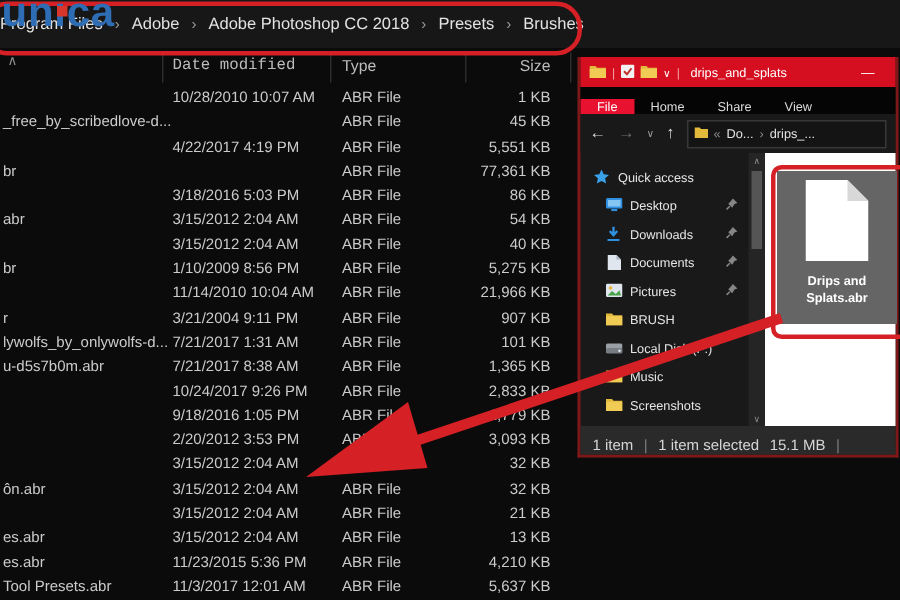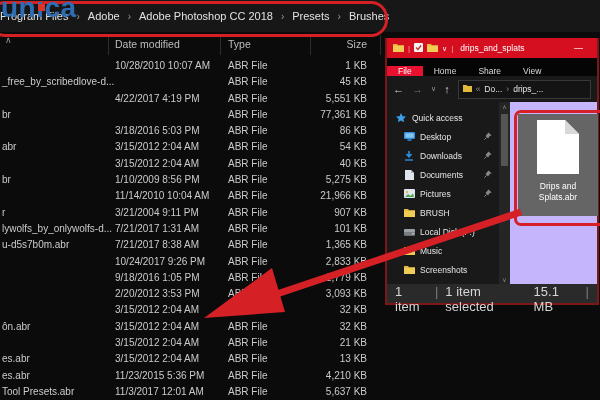--- a/index.html
+++ b/index.html
@@ -12,21 +12,21 @@
   .crumbs{display:flex;align-items:center;gap:8px;font-size:11px;color:#e2e2e2;white-space:nowrap;}
   .crumb-sep{color:#9a9a9a;font-size:10px;}
   .oval{position:absolute;left:-12px;top:1px;width:394px;height:30px;border:3px solid var(--annotation-red,#d52026);
         border-radius:17px;z-index:30;pointer-events:none;}
   .logo{position:absolute;left:1px;top:-8px;font-size:28px;font-weight:bold;letter-spacing:.5px;
         color:var(--logo-blue,#2e6db4);z-index:40;}
   .logo-dot{position:absolute;left:38px;top:4px;width:7px;height:7px;background:var(--logo-dot-red,#d8352c);z-index:41;}
 
   .hdr-sort{position:absolute;left:5px;top:35px;font-size:9px;color:#8f8f8f;z-index:2;}
   .hdr{position:absolute;top:38px;font-size:10.5px;color:#bdbdbd;}
-  .hdr-date{left:115px;} .hdr-type{left:228px;}
+  .hdr-date{left:115px;font-family:Liberation Mono, monospace;} .hdr-type{left:228px;}
   .hdr-size{left:290px;width:77px;text-align:right;}
   .vsep{position:absolute;top:35px;height:20px;width:1px;background:#2c2c2c;}
 
   .rows{position:absolute;left:0;top:58px;width:385px;}
   .row{position:relative;height:16.3px;font-size:10px;color:#cbcbcb;}
   .row span{position:absolute;top:2px;white-space:nowrap;}
   .c-name{left:2px;} .c-date{left:115px;} .c-type{left:228px;}
   .c-size{left:280px;width:87px;text-align:right;}
 
   
@@ -51,27 +51,27 @@
   .m-body{flex:1;display:flex;min-height:0;}
   .m-side{width:112px;flex:0 0 112px;padding-top:6px;box-sizing:border-box;overflow:hidden;}
   .s-item{height:19px;display:flex;align-items:center;gap:5px;padding-left:16px;font-size:8.5px;color:#e6e6e6;}
   .s-item.s-root{padding-left:8px;}
   .s-icon{width:12px;display:flex;justify-content:center;}
   .s-pin{margin-left:auto;margin-right:7px;opacity:.85;}
   .m-scroll{width:11px;flex:0 0 11px;background:#252525;position:relative;color:#8d8d8d;}
   .m-scroll .s-up{position:absolute;top:1px;left:0;width:11px;text-align:center;font-size:6px;}
   .m-scroll .s-dn{position:absolute;bottom:1px;left:0;width:11px;text-align:center;font-size:6px;}
   .m-thumb{position:absolute;left:2px;top:12px;width:7px;height:52px;background:#555;}
-  .m-files{flex:1;background:#c4b5fd;position:relative;}
+  .m-files{flex:1;background:#ffffff;position:relative;font-weight:bold;}
   .tile{position:absolute;left:8px;top:12px;width:80px;height:102px;background:#656565;
         display:flex;flex-direction:column;align-items:center;}
   .tile-icon{margin-top:6px;}
   .tile-label{margin-top:3px;font-size:8.5px;color:#fff;text-align:center;line-height:1.35;width:72px;}
-  .m-status{height:19px;flex:0 0 19px;background:#2a2a2a;display:flex;align-items:flex-start;gap:7px;
-            padding:0 8px;font-size:13px;color:#d6d6d6;}
+  .m-status{height:19px;flex:0 0 19px;background:#2a2a2a;display:flex;align-items:flex-end;gap:7px;
+            padding:0 8px;font-size:10px;color:#d6d6d6;}
   .m-status .pipe{color:#7d7d7d;}
 
   
   .tile-outline{position:absolute;left:514px;top:110px;width:87px;height:110px;border:3px solid var(--annotation-red,#d52026);
                 border-radius:7px;z-index:55;pointer-events:none;}
   .arrow{position:absolute;left:0;top:0;z-index:60;pointer-events:none;}
   .arrow line{stroke:var(--annotation-red,#d52026);}
   .arrow polygon{fill:var(--annotation-red,#d52026);}
 </style>
 </head>

